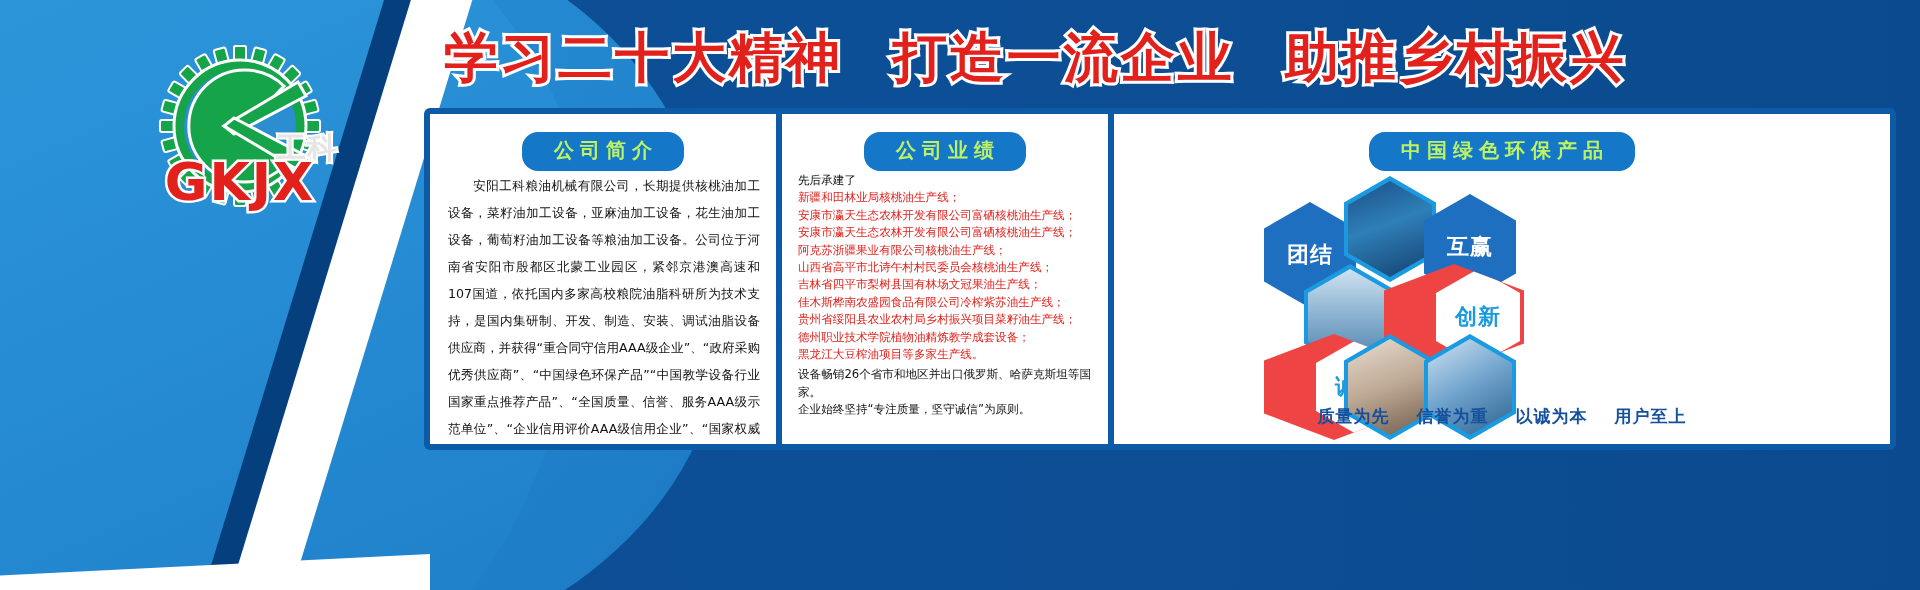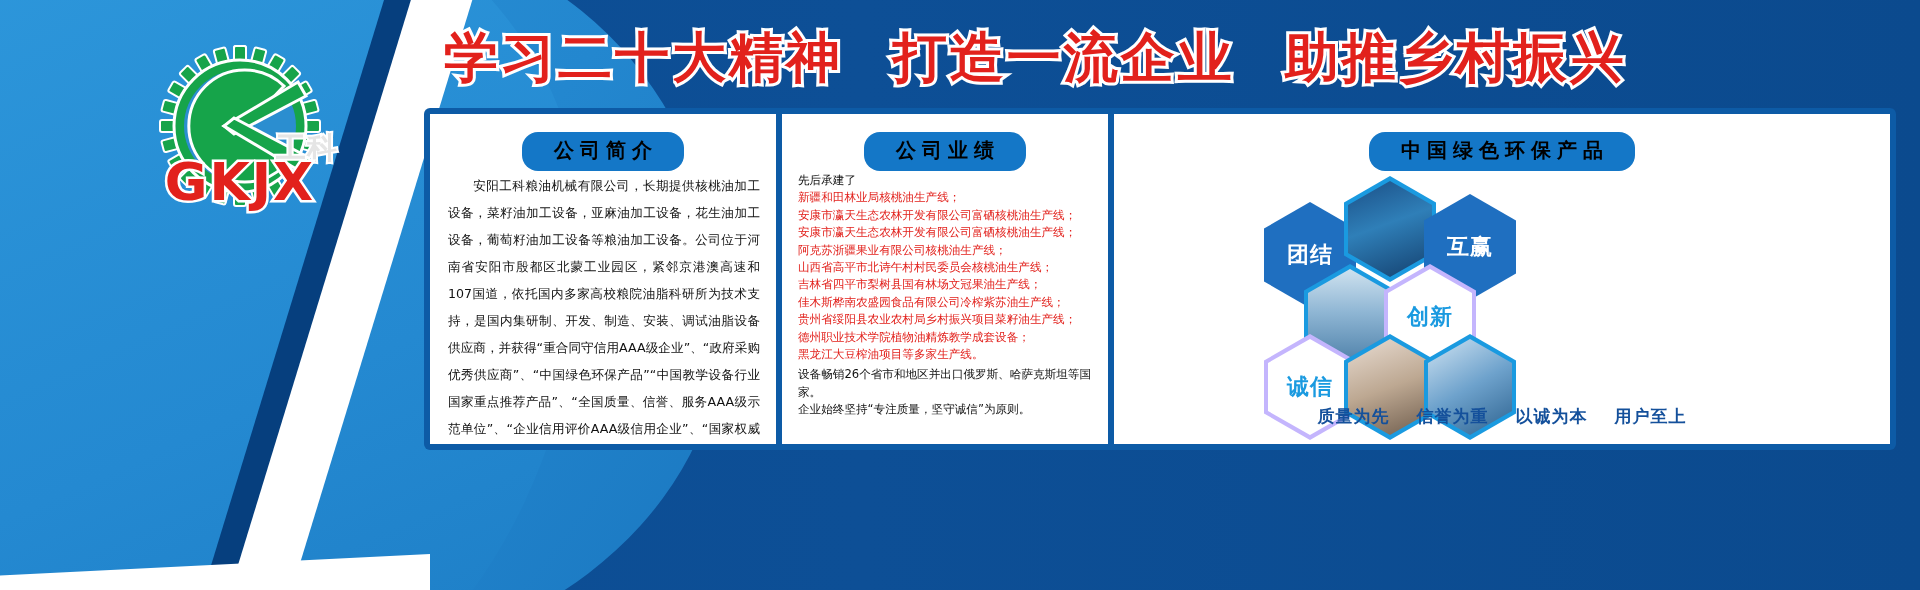--- a/index.html
+++ b/index.html
@@ -48,21 +48,21 @@
 
   
   .strip{position:absolute;left:424px;top:108px;width:1472px;height:342px;
     background:#0d5ba6;border-radius:6px;padding:6px;box-sizing:border-box;display:flex;gap:6px;}
   .panel{background:#ffffff;position:relative;box-sizing:border-box;overflow:hidden;}
   .p1{width:346px;}
   .p2{width:326px;}
   .p3{flex:1;}
 
   .pill{position:absolute;left:50%;transform:translateX(-50%);top:18px;
-    background:#1477c7;color:#000000;border-radius:16px;
+    background:#1477c7;color:#bef264;border-radius:16px;
     font-size:20px;font-weight:bold;letter-spacing:6px;padding:5px 26px 7px 32px;
     white-space:nowrap;}
 
   .body1{position:absolute;left:18px;right:16px;top:58px;
     font-size:12.6px;line-height:27px;color:#111;text-align:justify;
     font-family:"DejaVu Sans","Liberation Sans",sans-serif;}
   .body1 .indent{text-indent:2em;display:block;}
 
   .body2{position:absolute;left:16px;right:12px;top:58px;
     font-size:11.6px;line-height:17.4px;color:#111;
@@ -71,21 +71,21 @@
   .body2 .blk{color:#111;}
   .body2 .gap{height:3px;}
 
   
   .hexwrap{position:absolute;left:0;right:0;top:62px;height:200px;}
   .hex{position:absolute;width:92px;height:106px;
     clip-path:polygon(50% 0%,100% 25%,100% 75%,50% 100%,0% 75%,0% 25%);
     display:flex;align-items:center;justify-content:center;
     font-size:22px;font-weight:bold;letter-spacing:1px;}
   .hex-solid{background:#1f6fc0;color:#ffffff;}
-  .hex-out{background:#c4b5fd;color:#1a9ae0;}
+  .hex-out{background:#ef4444;color:#1a9ae0;padding-left:48px;}
   .hex-out .inner{width:84px;height:96px;background:#ffffff;
     clip-path:polygon(50% 0%,100% 25%,100% 75%,50% 100%,0% 75%,0% 25%);
     display:flex;align-items:center;justify-content:center;color:#1a9ae0;font-size:22px;font-weight:bold;}
   .hex-img{background:#1a9ae0;}
   .hex-img .inner{width:84px;height:96px;
     clip-path:polygon(50% 0%,100% 25%,100% 75%,50% 100%,0% 75%,0% 25%);}
   .img-ship{background:linear-gradient(160deg,#1b4f86 0%,#2f7fb8 45%,#14406e 100%);}
   .img-ice{background:linear-gradient(180deg,#cfe2ef 0%,#8fb6d4 45%,#4c7fa8 100%);}
   .img-hand{background:linear-gradient(160deg,#e8dcd2 0%,#bda892 50%,#6e5c4c 100%);}
   .img-bldg{background:linear-gradient(150deg,#cfe3f2 0%,#6ea2cc 50%,#2d628f 100%);}

